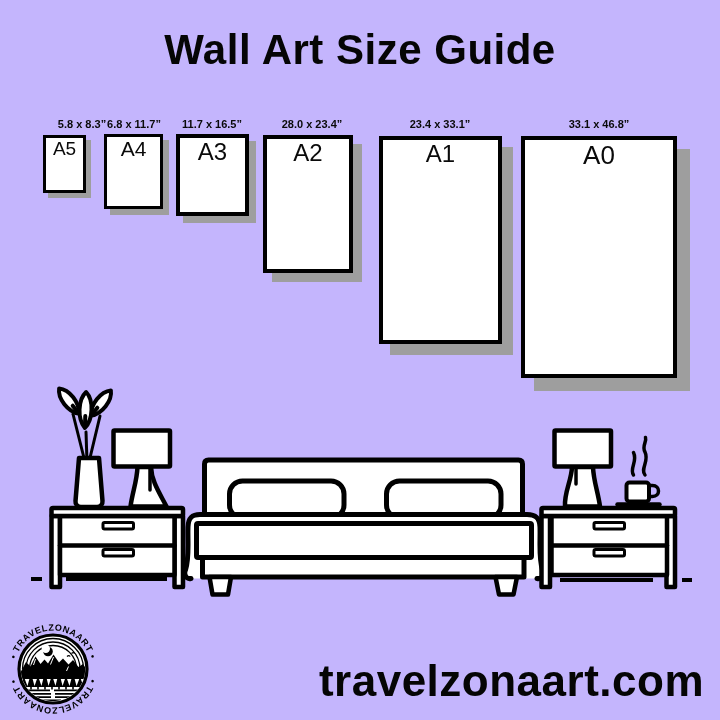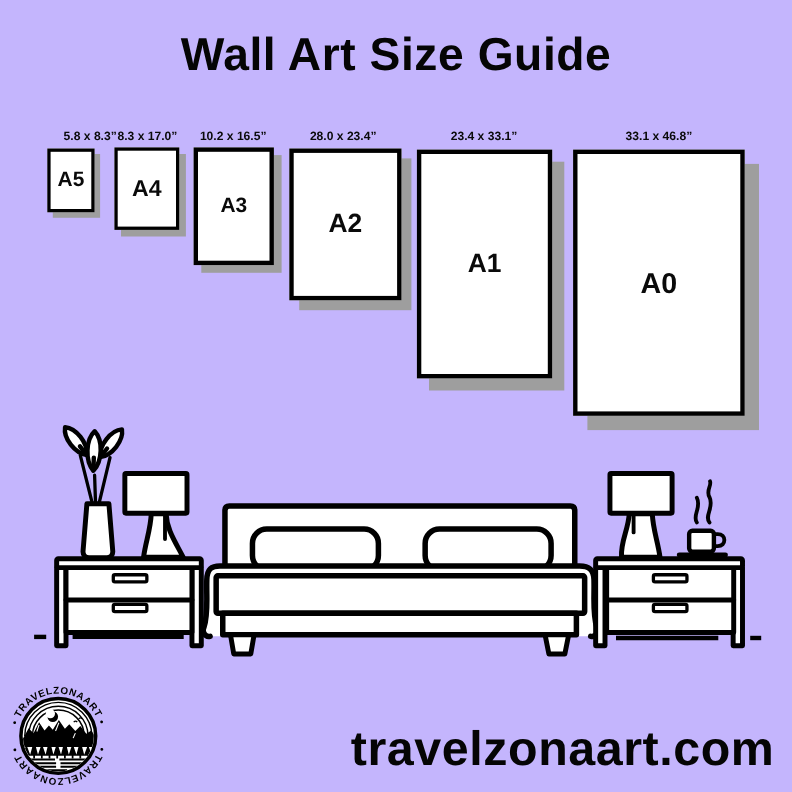--- a/index.html
+++ b/index.html
@@ -3,30 +3,30 @@
 <meta charset="utf-8">
 <style>
   html,body{margin:0;padding:0;background:#fff;}
   #page{position:relative;width:720px;height:720px;background:#c4b5fd;overflow:hidden;
         font-family:"Liberation Sans","DejaVu Sans",sans-serif;color:#000;}
   
   .title{position:absolute;left:0;top:26px;width:720px;text-align:center;
          font-size:42px;font-weight:700;letter-spacing:.5px;color:#050505;}
   
   .frame{position:absolute;background:#fff;border:3px solid #000;box-sizing:border-box;
-         display:flex;align-items:center;justify-content:center;font-weight:700;color:#0a0a0a;}
+         display:flex;align-items:flex-start;justify-content:center;font-weight:400;color:#0a0a0a;}
   .frame-label{position:absolute;top:118px;transform:translateX(-50%);font-size:11px;
                font-weight:700;white-space:nowrap;color:#0a0a0a;}
   .f-a5{left:43px;top:135px;width:43px;height:58px;box-shadow:5px 5px 0 #9e9e9e;font-size:19px;}
   .l-a5{left:64px;margin-left:18px;}
   .f-a4{left:104px;top:134px;width:59px;height:75px;box-shadow:6px 6px 0 #9e9e9e;font-size:21px;}
   .l-a4{left:134px;}
-  .f-a3{left:176px;top:134px;width:73px;height:107px;border-width:4px;box-shadow:7px 7px 0 #9e9e9e;font-size:19px;}
+  .f-a3{left:176px;top:134px;width:73px;height:82px;border-width:4px;box-shadow:7px 7px 0 #9e9e9e;font-size:24px;}
   .l-a3{left:212px;}
-  .f-a2{left:263px;top:135px;width:102px;height:138px;border-width:4px;box-shadow:9px 9px 0 #9e9e9e;font-size:24px;}
+  .f-a2{left:263px;top:135px;width:90px;height:138px;border-width:4px;box-shadow:9px 9px 0 #9e9e9e;font-size:24px;}
   .l-a2{left:312px;}
   .f-a1{left:379px;top:136px;width:123px;height:208px;border-width:4px;box-shadow:11px 11px 0 #9e9e9e;font-size:24px;}
   .l-a1{left:440px;}
   .f-a0{left:521px;top:136px;width:156px;height:242px;border-width:4px;box-shadow:13px 13px 0 #9e9e9e;font-size:26px;}
   .l-a0{left:599px;}
   
   .scene{position:absolute;left:0;top:0;width:720px;height:720px;}
   
   .logo{position:absolute;left:7px;top:623px;width:92px;height:92px;}
   .logo text{font-family:"Liberation Sans","DejaVu Sans",sans-serif;font-weight:700;}
@@ -37,25 +37,25 @@
 <body>
 
 <div id="page">
 
   <div class="title">Wall Art Size Guide</div>
 
   <span class="frame-label l-a5">5.8 x 8.3”</span>
   <div class="frame f-a5">
     <span>A5</span>
   </div>
-  <span class="frame-label l-a4">8.3 x 17.0”</span>
+  <span class="frame-label l-a4">6.8 x 11.7”</span>
   <div class="frame f-a4">
     <span>A4</span>
   </div>
-  <span class="frame-label l-a3">10.2 x 16.5”</span>
+  <span class="frame-label l-a3">11.7 x 16.5”</span>
   <div class="frame f-a3">
     <span>A3</span>
   </div>
   <span class="frame-label l-a2">28.0 x 23.4”</span>
   <div class="frame f-a2">
     <span>A2</span>
   </div>
   <span class="frame-label l-a1">23.4 x 33.1”</span>
   <div class="frame f-a1">
     <span>A1</span>

